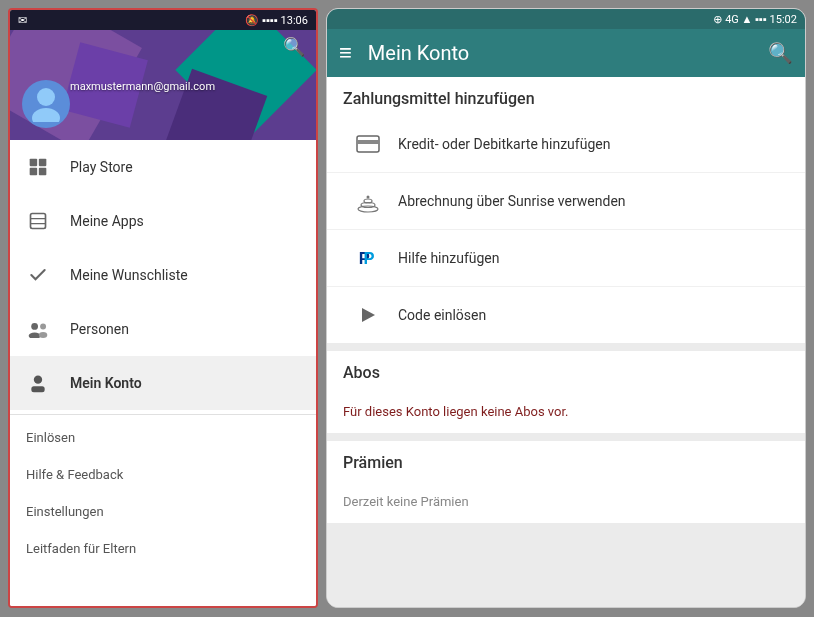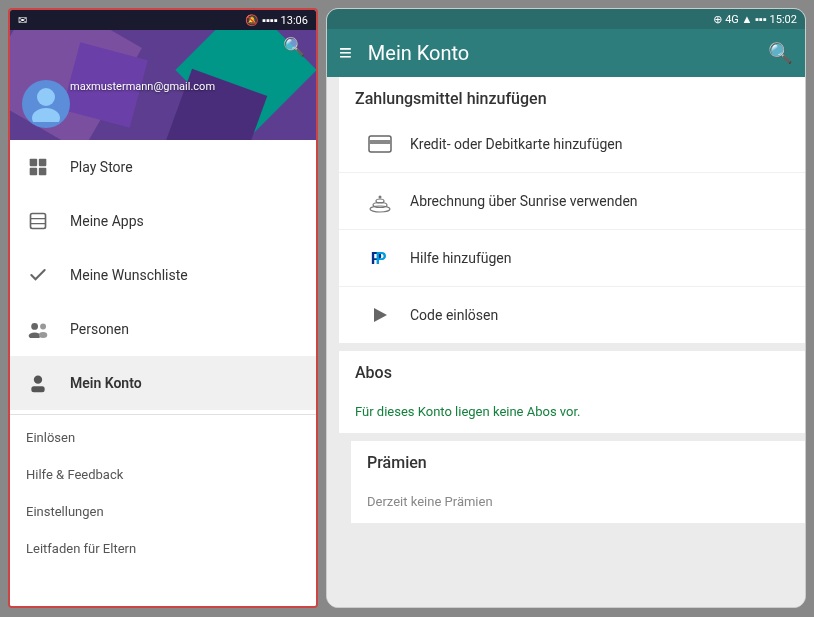--- a/index.html
+++ b/index.html
@@ -223,21 +223,20 @@
     .section-header {
       background: #fff;
       padding: 12px 16px 8px;
       font-size: 16px;
       font-weight: 500;
       color: #333;
     }
     .section-card {
       background: #fff;
       margin-bottom: 8px;
-      margin-left: 12px;
     }
     .payment-item {
       display: flex;
       align-items: center;
       padding: 14px 27px;
       gap: 16px;
       border-bottom: 1px solid #f0f0f0;
       cursor: pointer;
     }
     .payment-item:last-child {
@@ -259,25 +258,24 @@
       line-height: 1.3;
     }
 
     .abos-section {
       margin-bottom: 8px;
     }
     .abos-content {
       background: #fff;
       padding: 14px 16px;
       font-size: 13px;
-      color: #15803d;
+      color: #7f1d1d;
     }
     .praemien-section {
       margin-bottom: 8px;
-      padding-left: 12px;
     }
     .praemien-content {
       background: #fff;
       padding: 14px 16px;
       font-size: 13px;
       color: #888;
     }
   </style>
 </head>
 <body>

